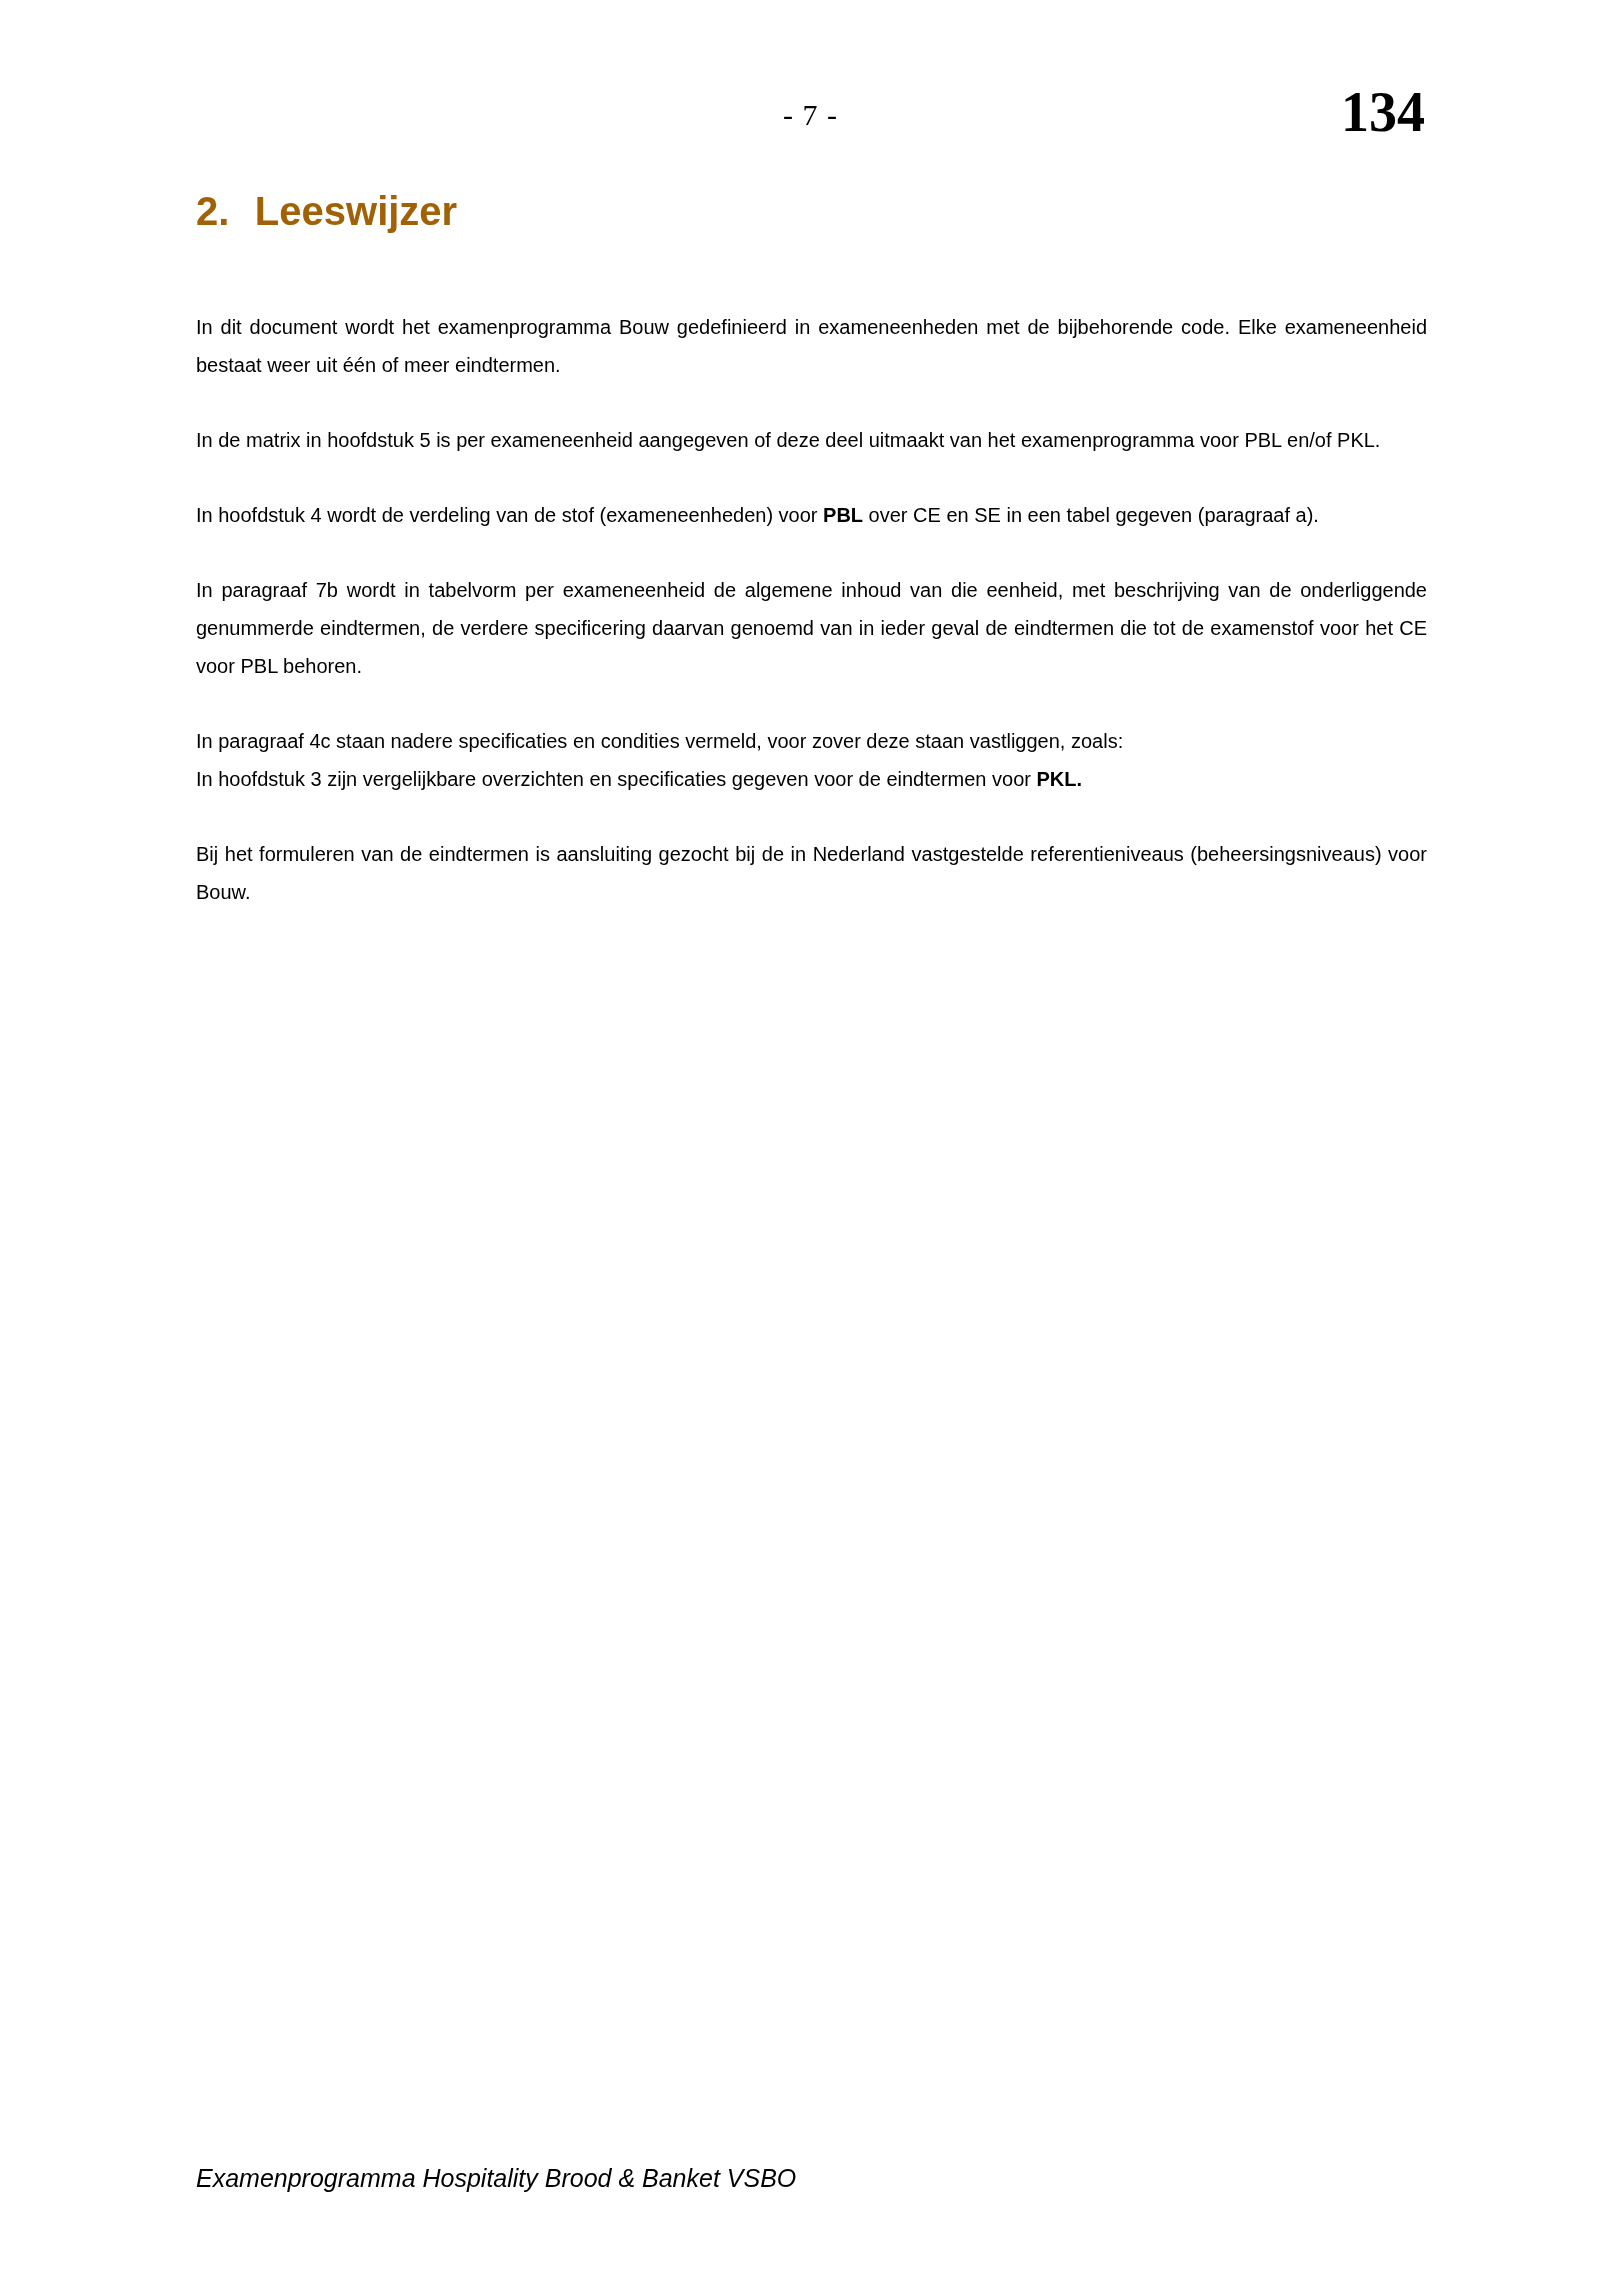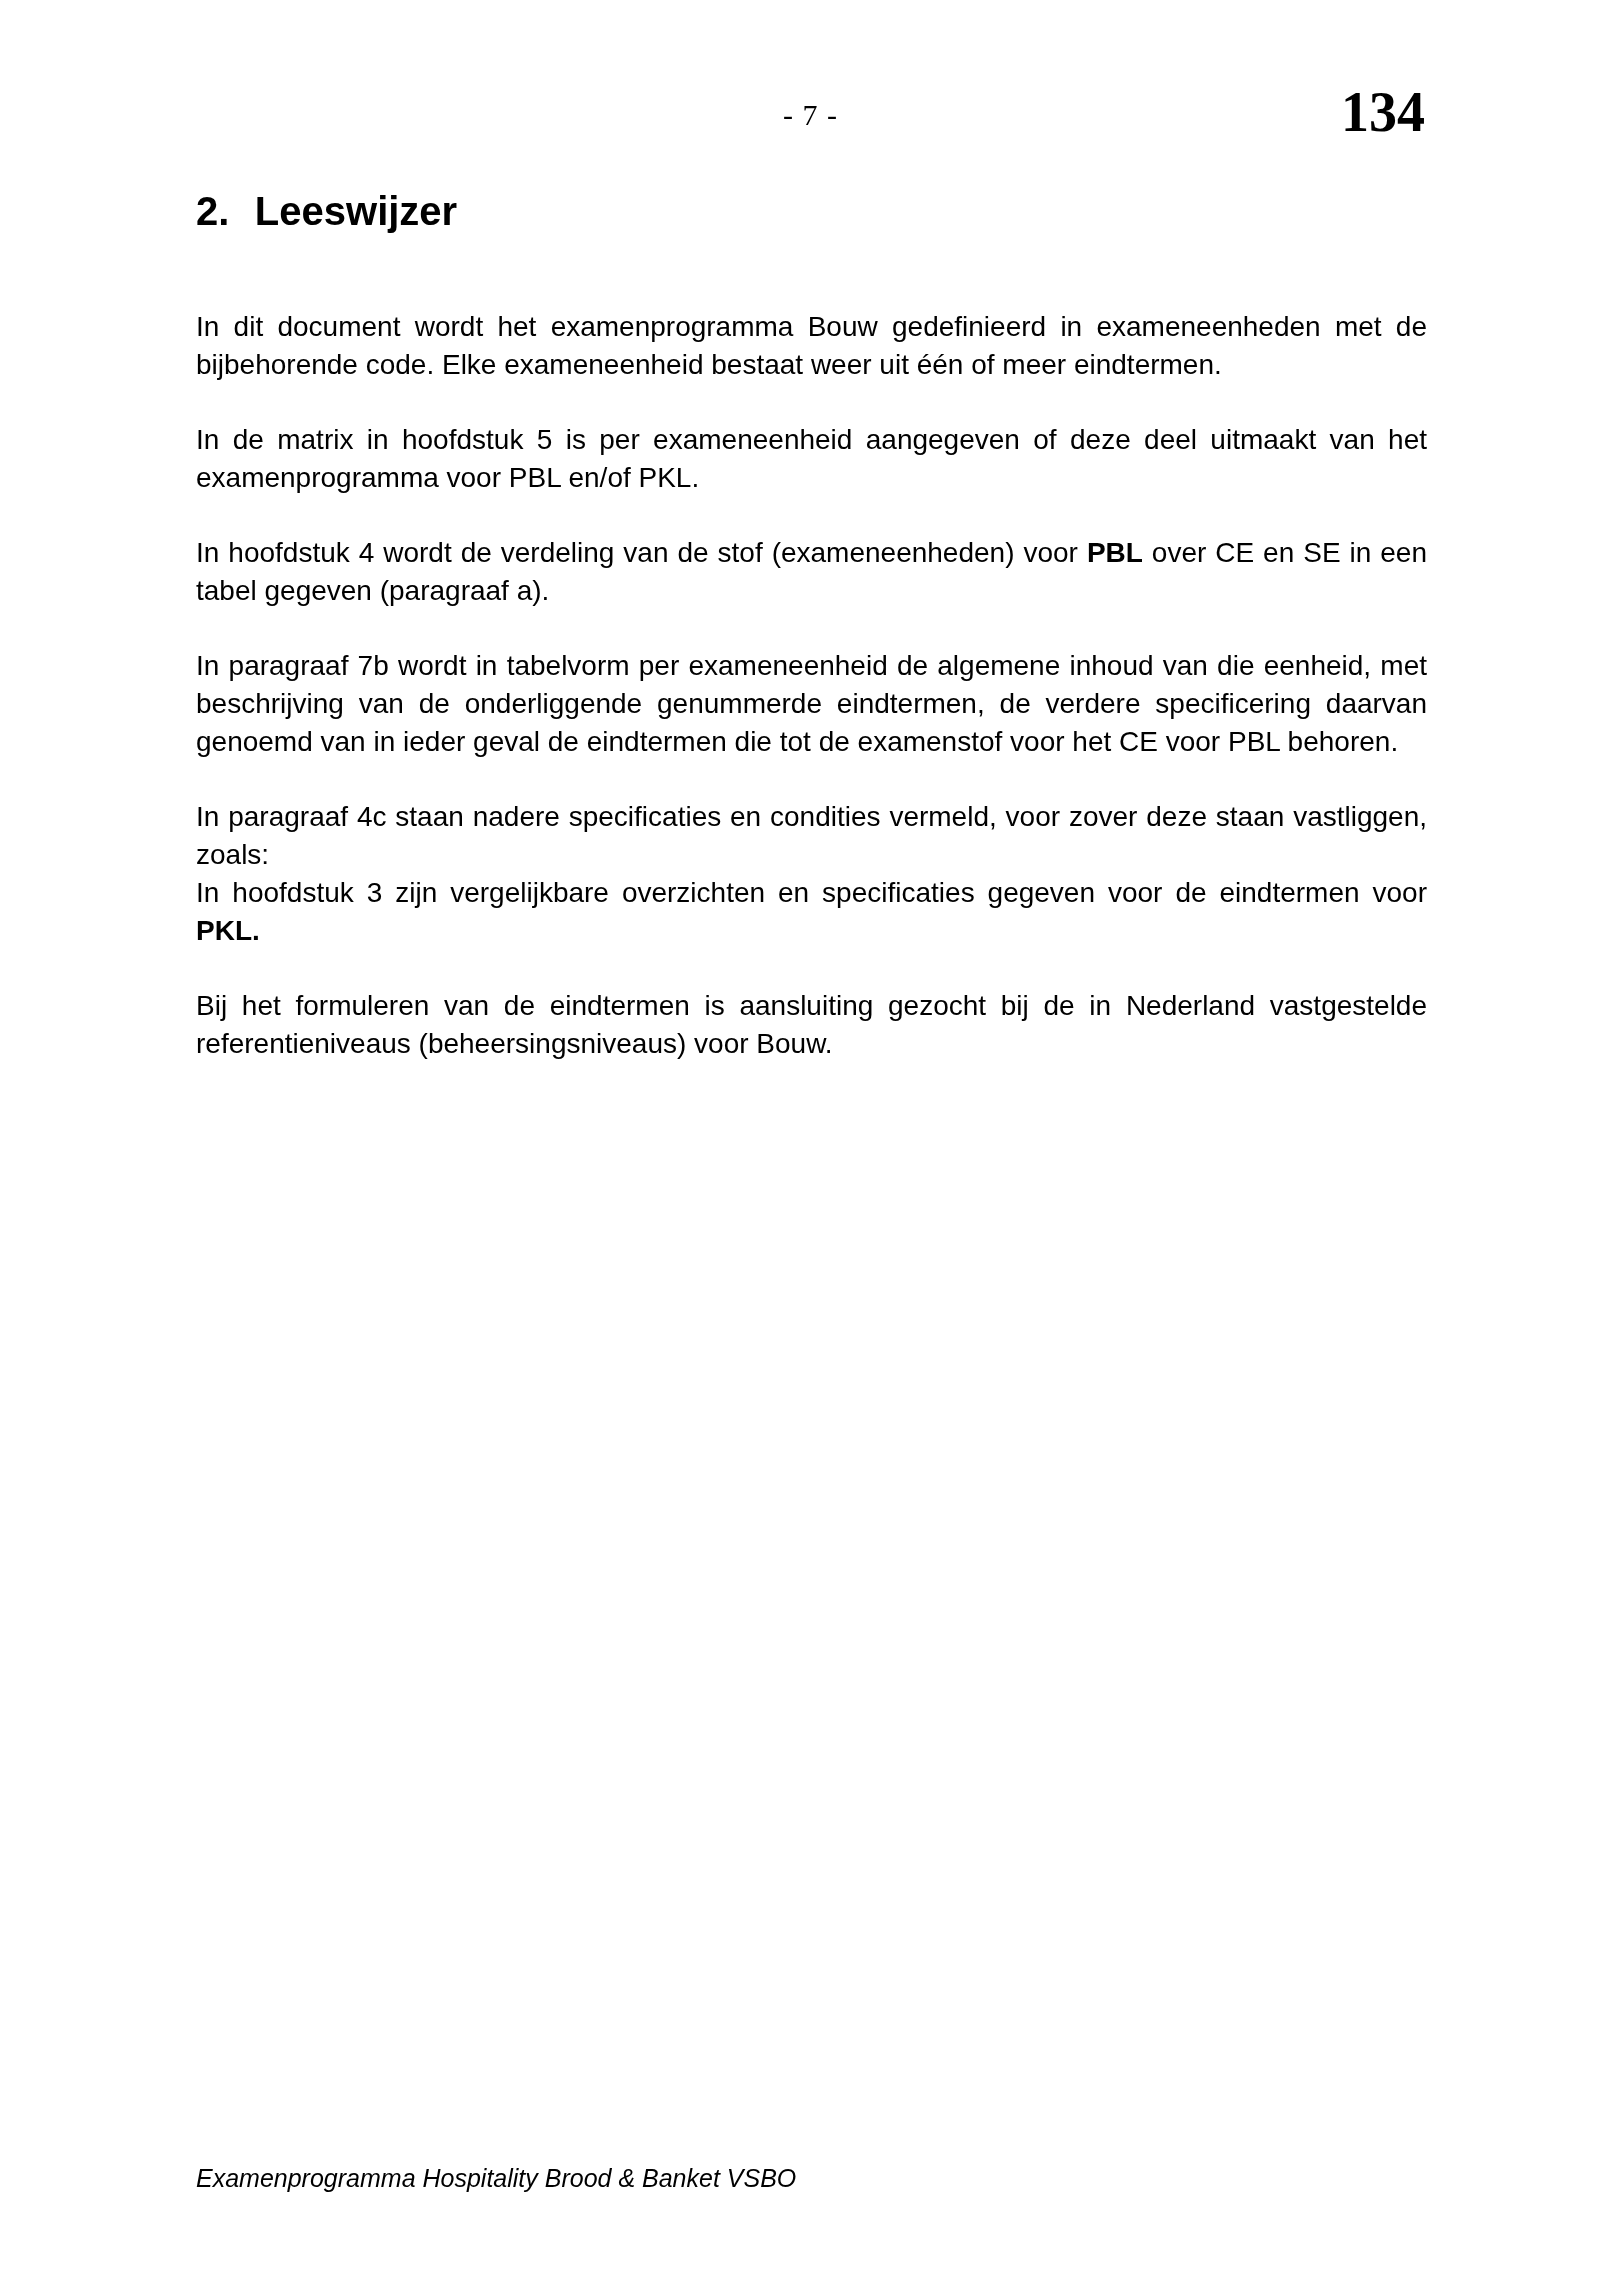--- a/index.html
+++ b/index.html
@@ -45,21 +45,21 @@
     margin: 188px 0 73px 0;
     font-size: 40px;
     line-height: 47px;
     font-weight: bold;
   }
   h1 .heading-title {
     margin-left: 25.5px;
   }
   .content p {
     margin: 0 0 37px 0;
-    font-size: 28px;
+    font-size: 20px;
     line-height: 38px;
     text-align: justify;
   }
   .content p.no-gap {
     margin-bottom: 0;
   }
   .list-block {
     margin: 0 0 37px 0;
   }
   .list-line {
@@ -78,21 +78,21 @@
 </style>
 </head>
 <body>
 
 <div class="page-number-center">- 7 -</div>
 
 <div class="stamp-number">134</div>
 
 <main class="content">
 
-  <h1 class="section-heading" style="color: #000000;"><span class="heading-number">2.</span><span class="heading-title">Leeswijzer</span></h1>
+  <h1 class="section-heading" style="color: #a16207;"><span class="heading-number">2.</span><span class="heading-title">Leeswijzer</span></h1>
 
   <p>In dit document wordt het examenprogramma Bouw gedefinieerd in exameneenheden met de bijbehorende code. Elke exameneenheid bestaat weer uit één of meer eindtermen.</p>
 
   <p>In de matrix in hoofdstuk 5 is per exameneenheid aangegeven of deze deel uitmaakt van het examenprogramma voor PBL en/of PKL.</p>
 
   <p><span>In hoofdstuk 4 wordt de verdeling van de stof (exameneenheden) voor </span><b>PBL</b><span> over CE en SE in een tabel gegeven (paragraaf a).</span></p>
 
   <p>In paragraaf 7b wordt in tabelvorm per exameneenheid de algemene inhoud van die eenheid, met beschrijving van de onderliggende genummerde eindtermen, de verdere specificering daarvan genoemd van in ieder geval de eindtermen die tot de examenstof voor het CE voor PBL behoren.</p>
 
 

